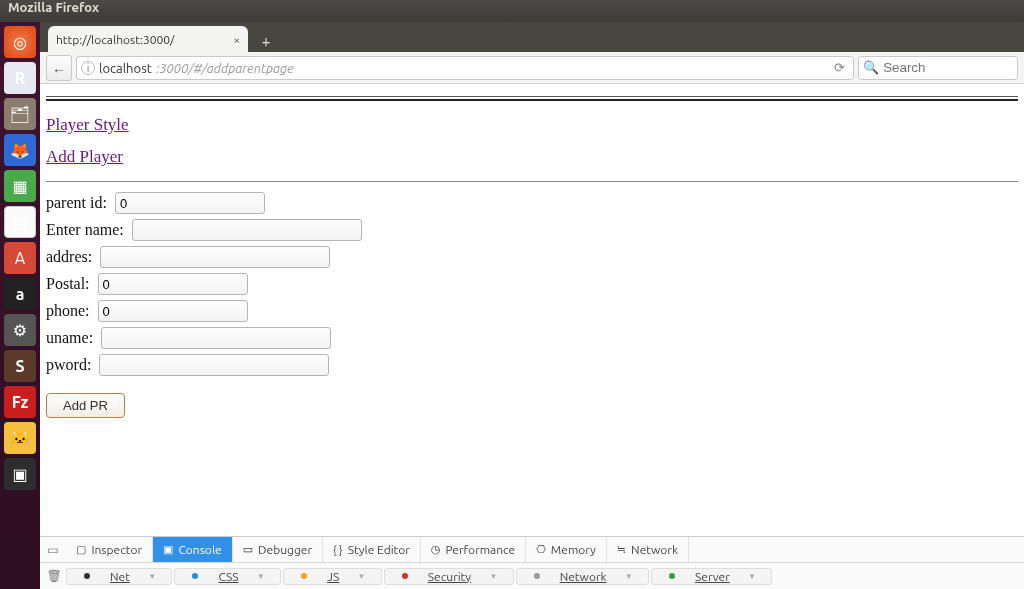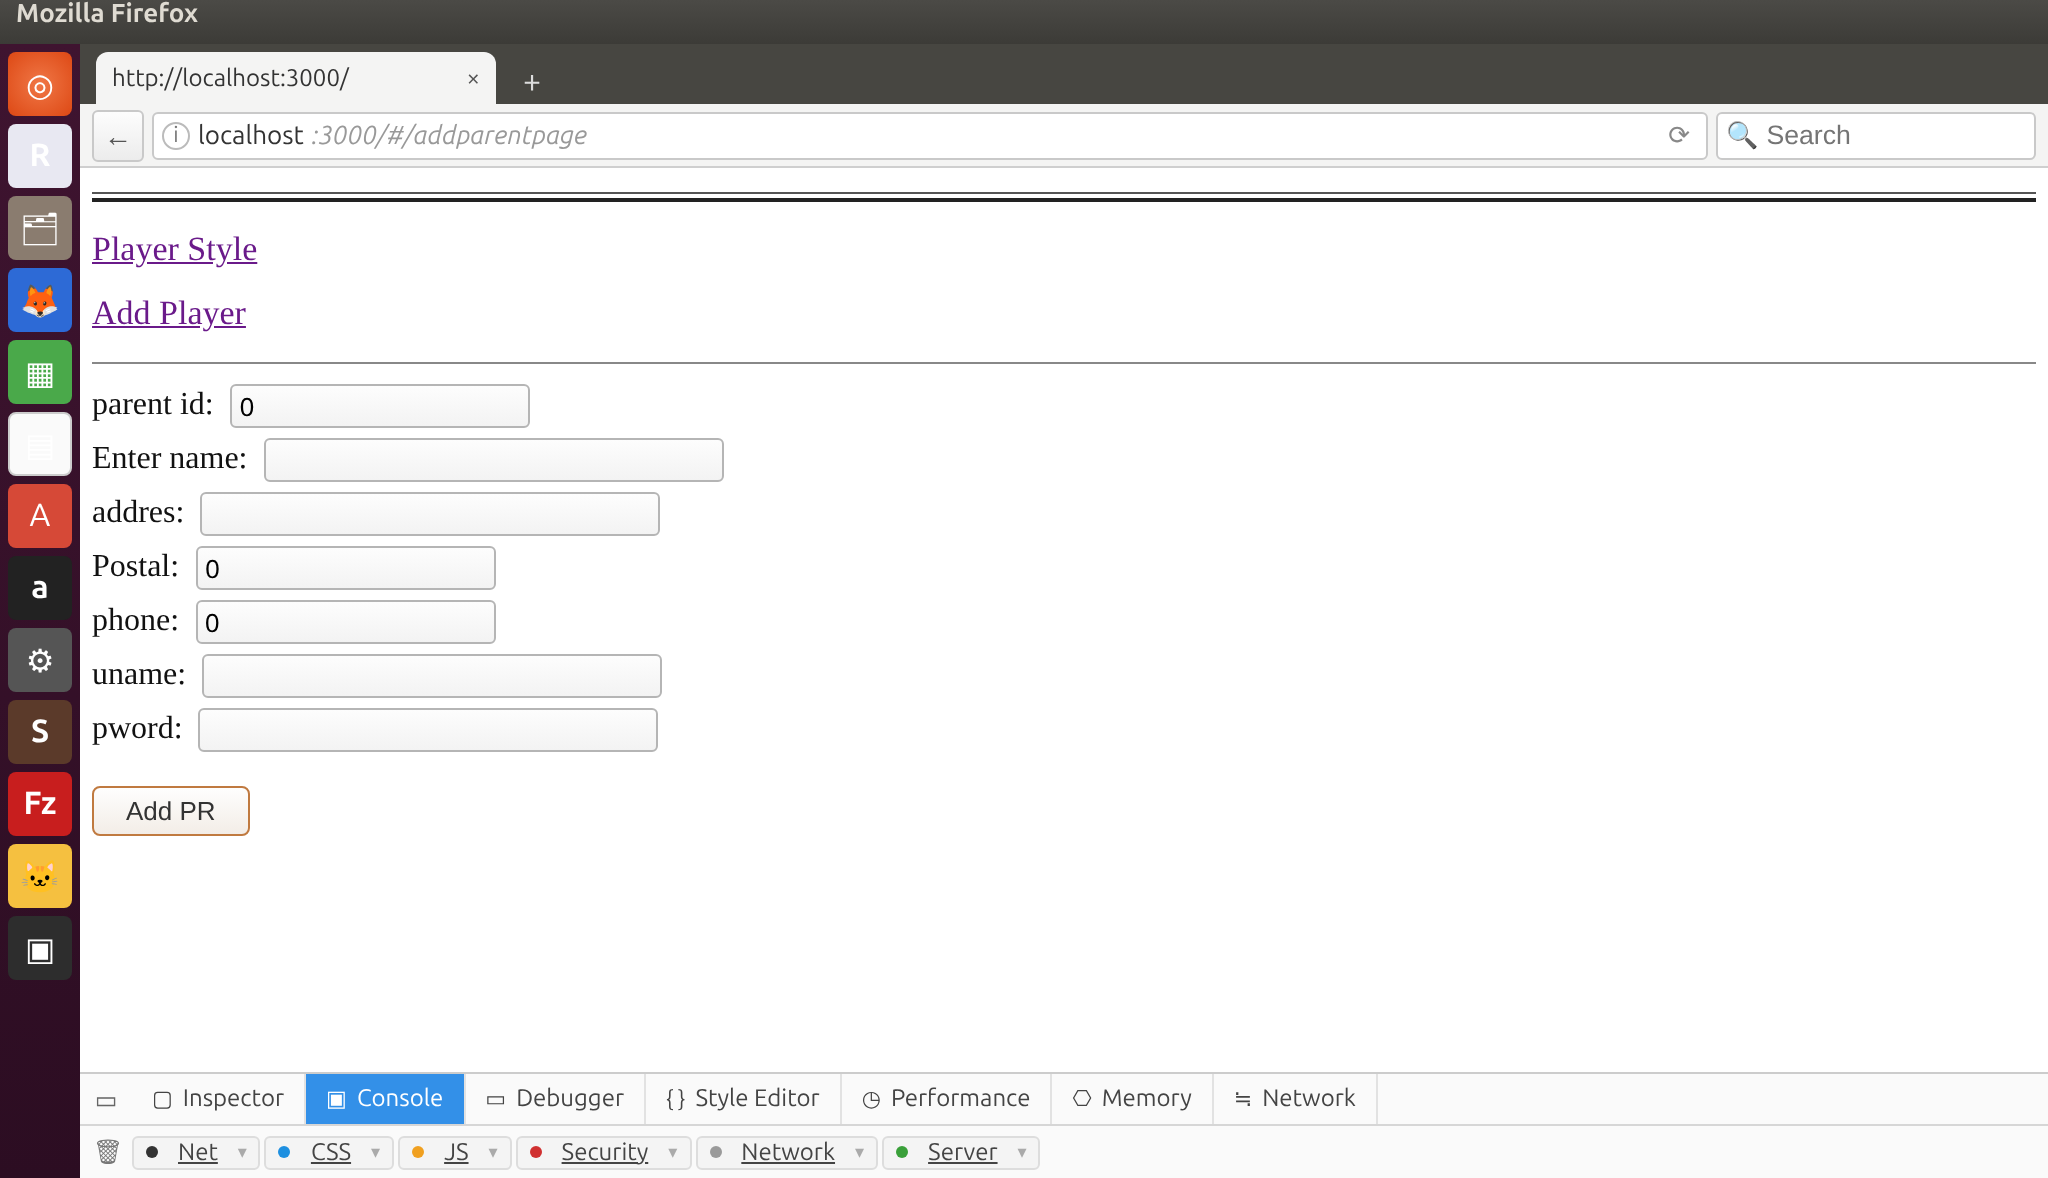--- a/index.html
+++ b/index.html
@@ -202,22 +202,22 @@
   }
   .dt-tab.active { background:#3390e8; color:#fff; }
   .dt-tab .ico { font-size: 11px; }
   .dt-filters {
     height: 26px;
     display:flex; align-items:center; gap:2px;
     padding: 0 4px;
   }
   .dt-trash { width:20px; text-align:center; color:#777;}
   .dt-chip {
-    display:flex;align-items:center; gap:10px;
-    padding: 1px 6px;
+    display:flex;align-items:center; gap:20px;
+    padding: 1px 17px;
     border:1px solid #ddd; border-radius:3px;
     background:#f4f4f4;
     color:#444;
   }
   .dot { width:6px;height:6px;border-radius:50%; display:inline-block;}
   .d-blk{background:#333;} .d-blu{background:#1d8fe0;} .d-org{background:#f0a020;}
   .d-red{background:#d03030;} .d-gry{background:#9a9a9a;} .d-grn{background:#3aa03a;}
   .chev{ font-size:9px; color:#aaa; }
   .under { text-decoration: underline; }
 </style>

